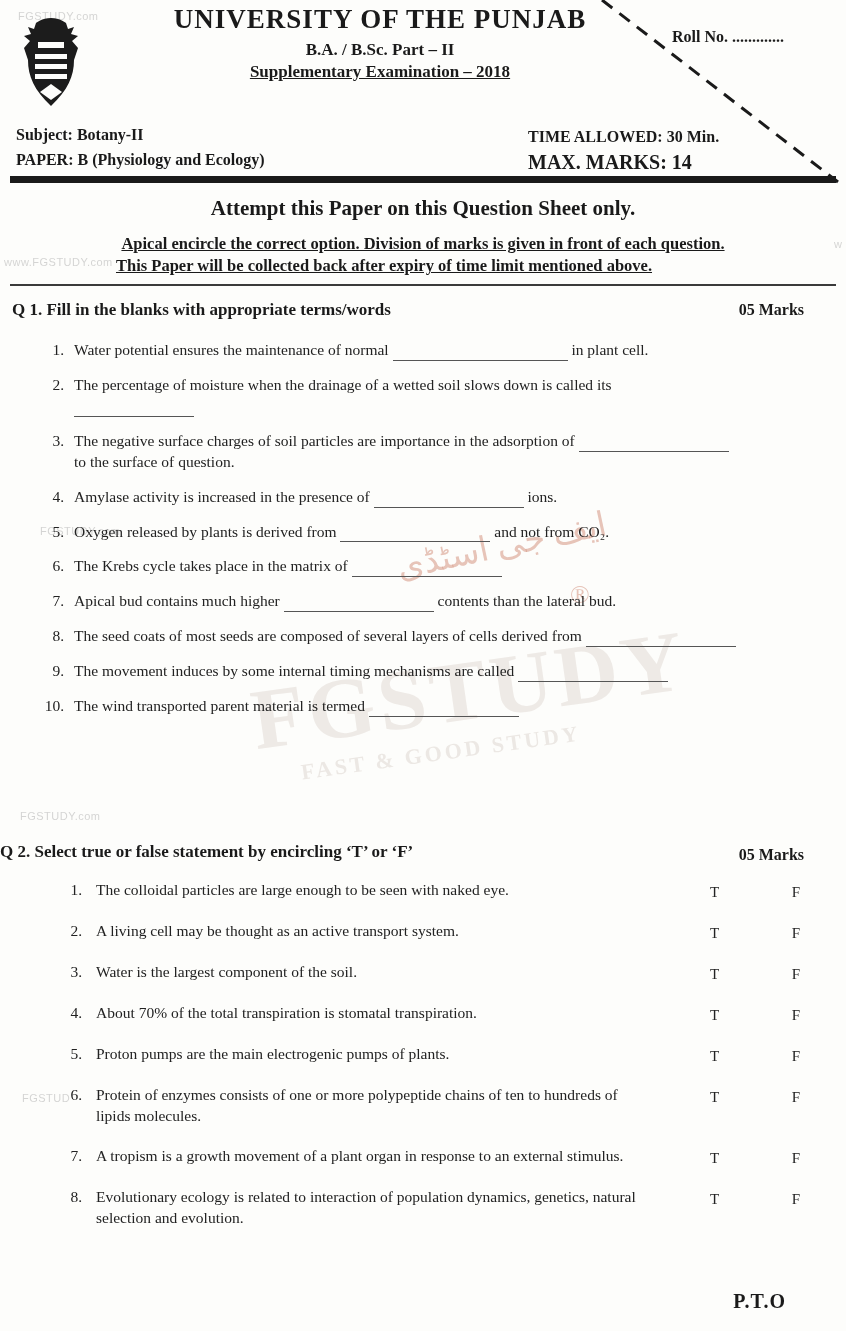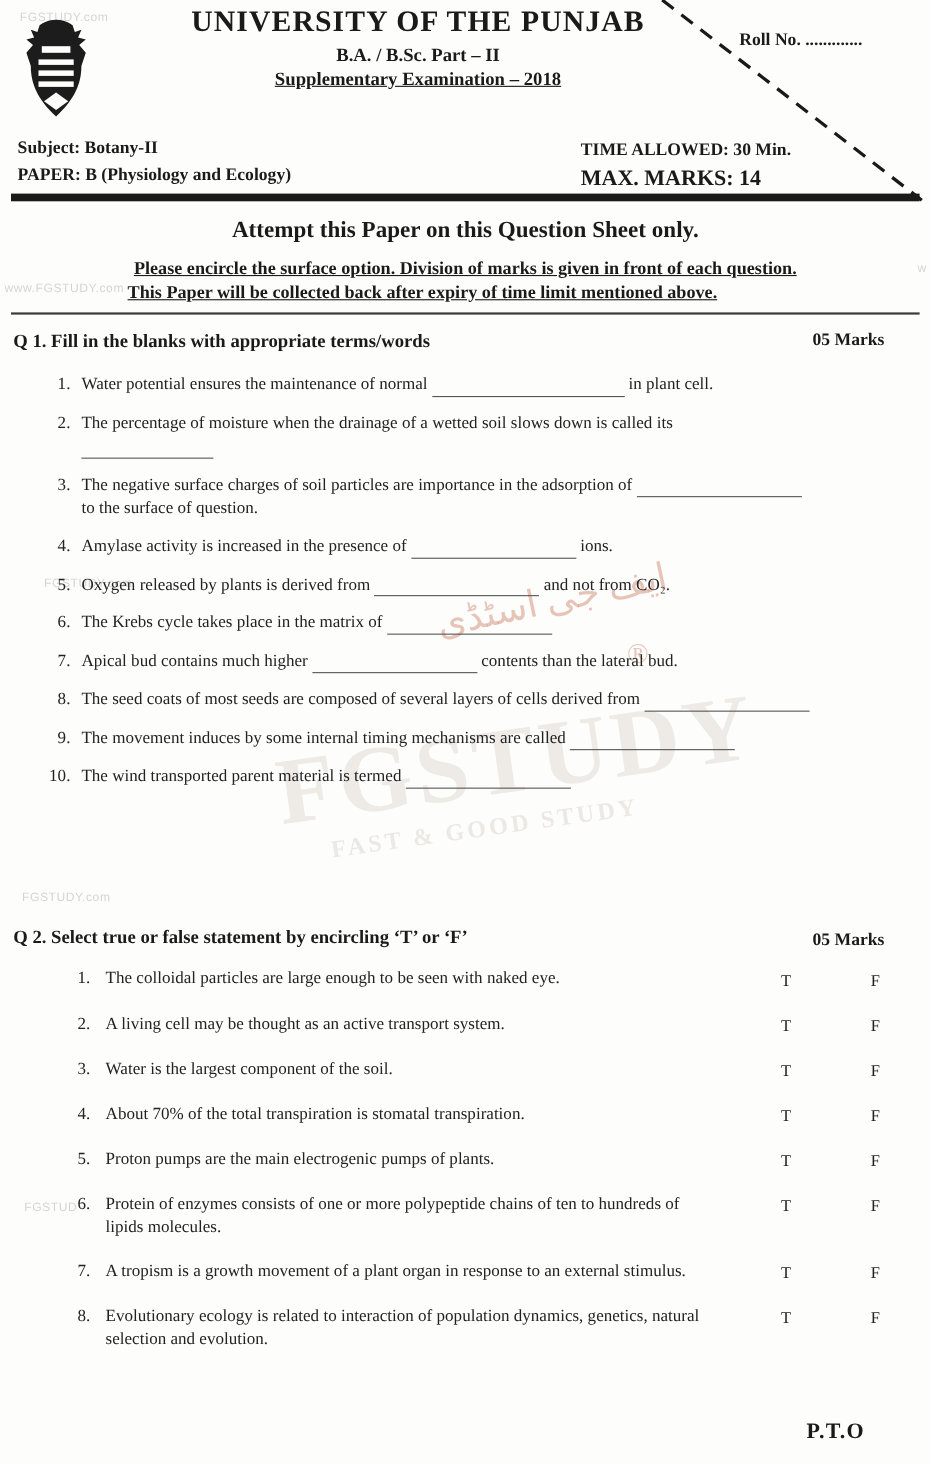--- a/index.html
+++ b/index.html
@@ -338,21 +338,21 @@
   <div class="rollno">Roll No. .............</div>
 
   <div class="subject">Subject: Botany-II</div>
   <div class="paper">PAPER: B (Physiology and Ecology)</div>
   <div class="time">TIME ALLOWED: 30 Min.</div>
   <div class="marks">MAX. MARKS: 14</div>
 
   <div class="rule-thick"></div>
 
   <div class="attempt">Attempt this Paper on this Question Sheet only.</div>
-  <div class="note1">Please encircle the surface option. Division of marks is given in front of each question.</div>
+  <div class="note1">Apical encircle the correct option. Division of marks is given in front of each question.</div>
   <div class="note2">This Paper will be collected back after expiry of time limit mentioned above.</div>
 
   <div class="rule-thin"></div>
 
   <div class="q-head" style="left:12px; top:300px;">Q 1. Fill in the blanks with appropriate terms/words</div>
   <div class="q-marks" style="top:301px;">05 Marks</div>
 
   <div class="fill-list">
 
     <div class="fill-item">
@@ -439,21 +439,21 @@
       <div class="fill-num">10.</div>
       <div class="fill-text">
         <span>The wind transported parent material is termed</span>
         <span class="blank b-md"></span>
         <span></span>
       </div>
     </div>
 
   </div>
 
-  <div class="q-head" style="left:12px; top:842px;">Q 2. Select true or false statement by encircling ‘T’ or ‘F’</div>
+  <div class="q-head" style="left:0; top:842px;">Q 2. Select true or false statement by encircling ‘T’ or ‘F’</div>
   <div class="q-marks" style="top:846px;">05 Marks</div>
 
   <div class="tf-list">
 
     <div class="tf-item">
       <div class="tf-num">1.</div>
       <div class="tf-text">The colloidal particles are large enough to be seen with naked eye.</div>
       <div class="tf-opts">
         <span>T</span>
         <span>F</span>

